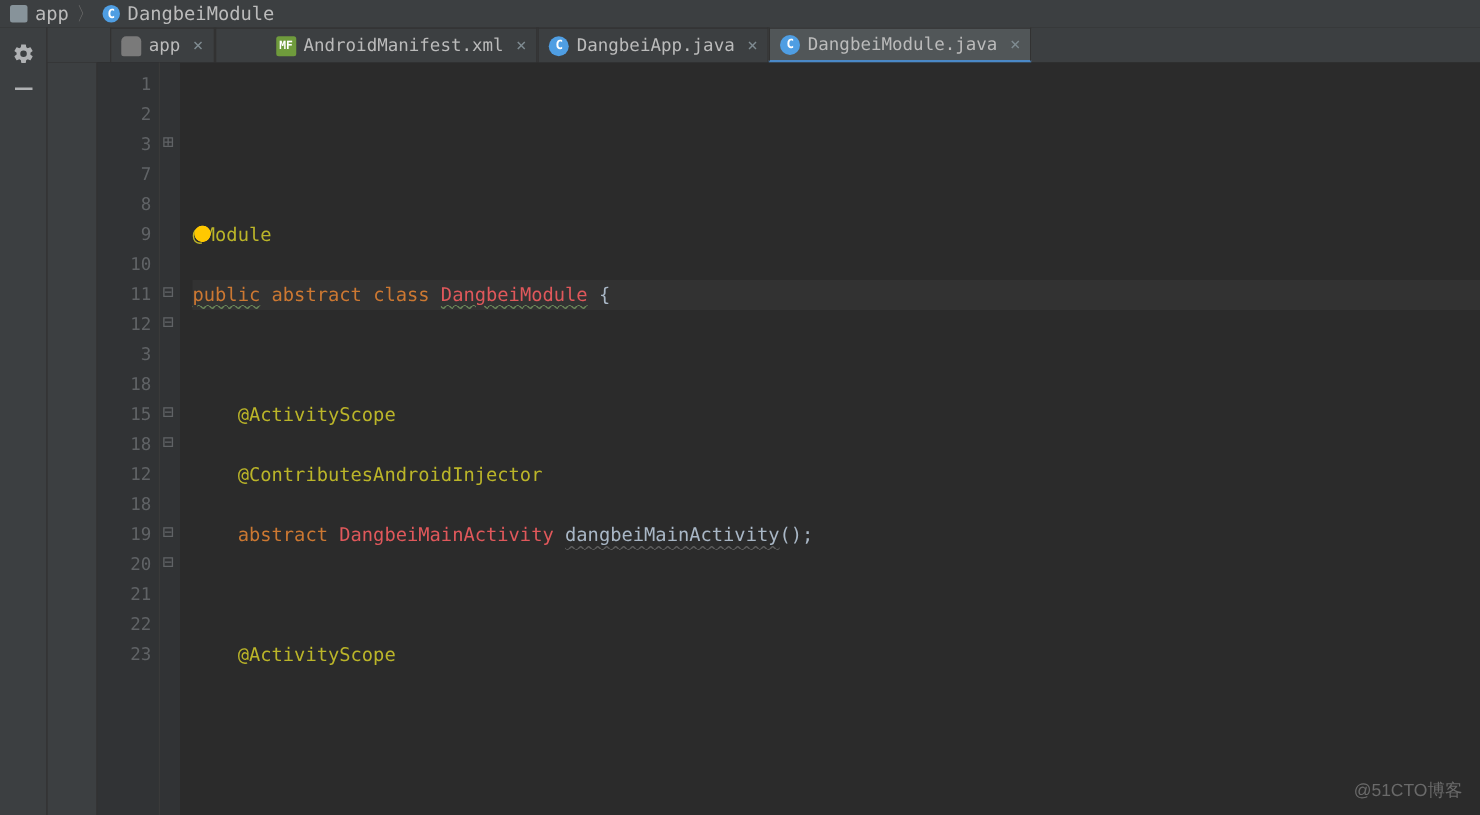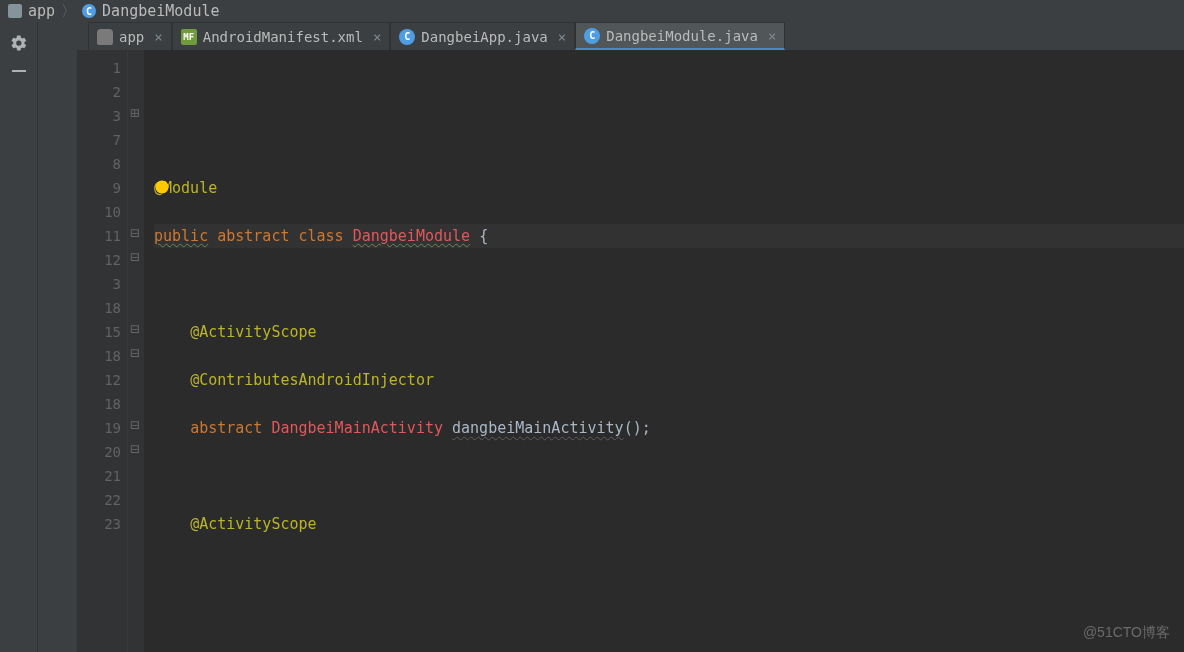--- a/index.html
+++ b/index.html
@@ -69,21 +69,21 @@
   font-size:14px;
 }
 .tab.active {
   background:#515658;
   border-bottom:2px solid #4a88c7;
 }
 .tab .tab-icon {
   width:16px;height:16px;display:inline-flex;align-items:center;justify-content:center;
 }
 .tab .close-x { color:#7f8b91;font-size:14px;margin-left:4px; }
-.mf-icon { background:#6f9b3c;color:#fff;width:18px;height:14px;font-size:9px;font-weight:bold;display:flex;align-items:center;justify-content:center;border-radius:2px; }
+.mf-icon { background:#6f9b3c;color:#fff;width:18px;height:14px;font-size:9px;font-weight:bold;display:flex;align-items:center;justify-content:center;border-radius:2px;margin-left:40px; }
 .c-round { width:15px;height:15px;border-radius:50%;background:#4f9ee3;display:flex;align-items:center;justify-content:center;color:#fff;font-size:10px;font-weight:bold; }
 .elephant { width:18px;height:14px;background:#7a7a7a;border-radius:4px 4px 2px 2px;position:relative; }
 .editor-body {
   flex:1;
   display:flex;
   background:#2b2b2b;
   position:relative;
 }
 .spacer-col { width:40px;background:#3c3f41;border-right:1px solid #323232; }
 .gutter {

